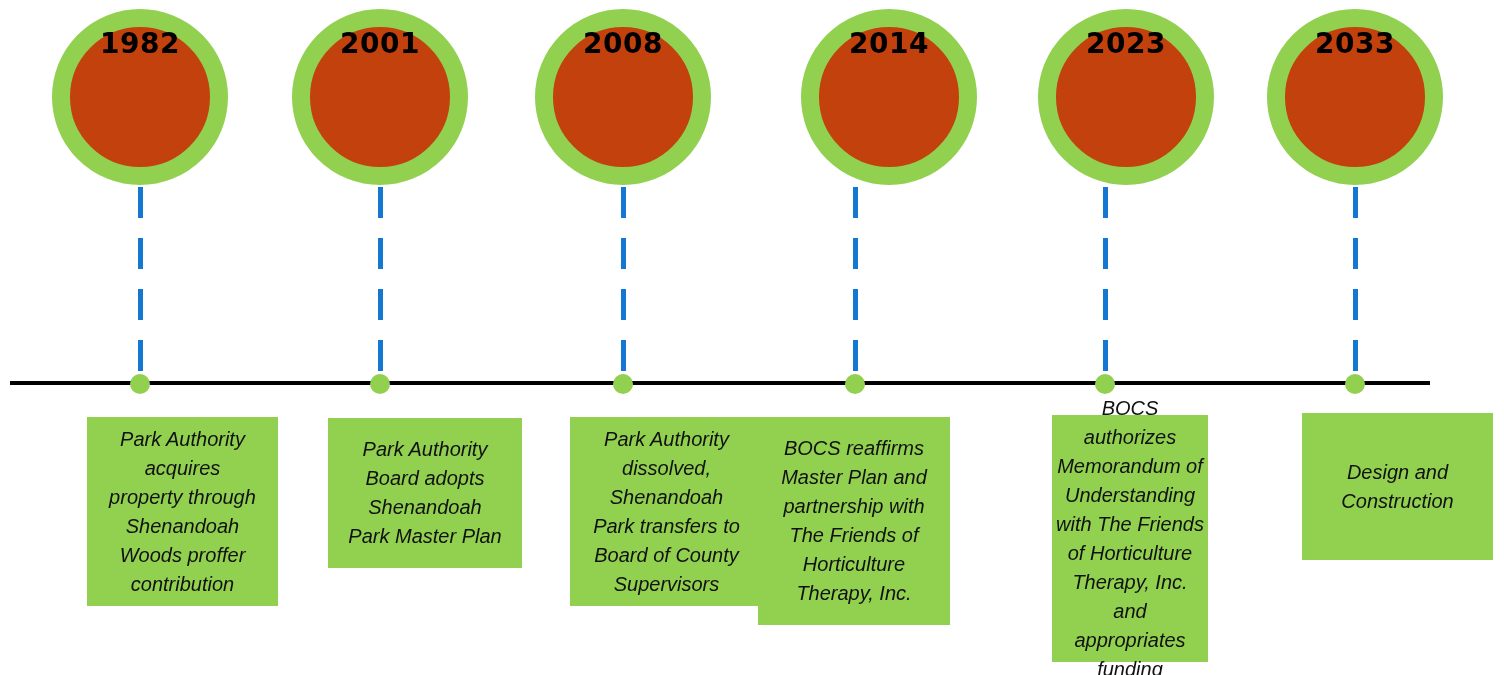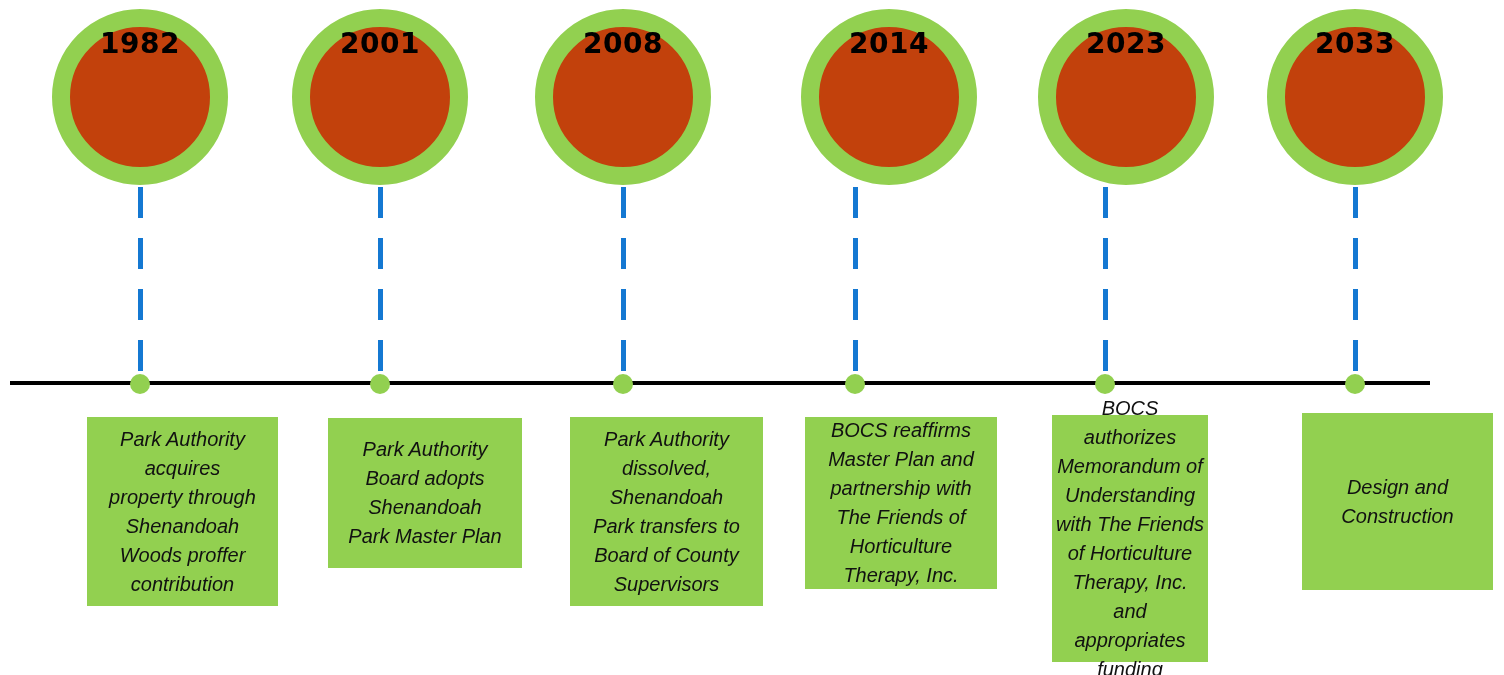--- a/index.html
+++ b/index.html
@@ -133,21 +133,21 @@
 Supervisors</span>
     </div>
   </div>
 
   <div>
     <div class="circle" style="left:801px">
       <span class="year">2014</span>
     </div>
     <div class="connector" style="left:853px"></div>
     <div class="dot" style="left:845px"></div>
-    <div class="event-box" style="left:805px;top:417px;width:192px;height:172px">
+    <div class="event-box" style="left:758px;top:417px;width:192px;height:208px">
       <span class="event-text">BOCS reaffirms
 Master Plan and
 partnership with
 The Friends of
 Horticulture
 Therapy, Inc.</span>
     </div>
   </div>
 
   <div>
@@ -167,19 +167,19 @@
 funding</span>
     </div>
   </div>
 
   <div>
     <div class="circle" style="left:1267px">
       <span class="year">2033</span>
     </div>
     <div class="connector" style="left:1353px"></div>
     <div class="dot" style="left:1345px"></div>
-    <div class="event-box" style="left:1302px;top:413px;width:191px;height:177px">
+    <div class="event-box" style="left:1302px;top:413px;width:191px;height:147px">
       <span class="event-text">Design and
 Construction</span>
     </div>
   </div>
 
 </div>
 
 </body></html>

